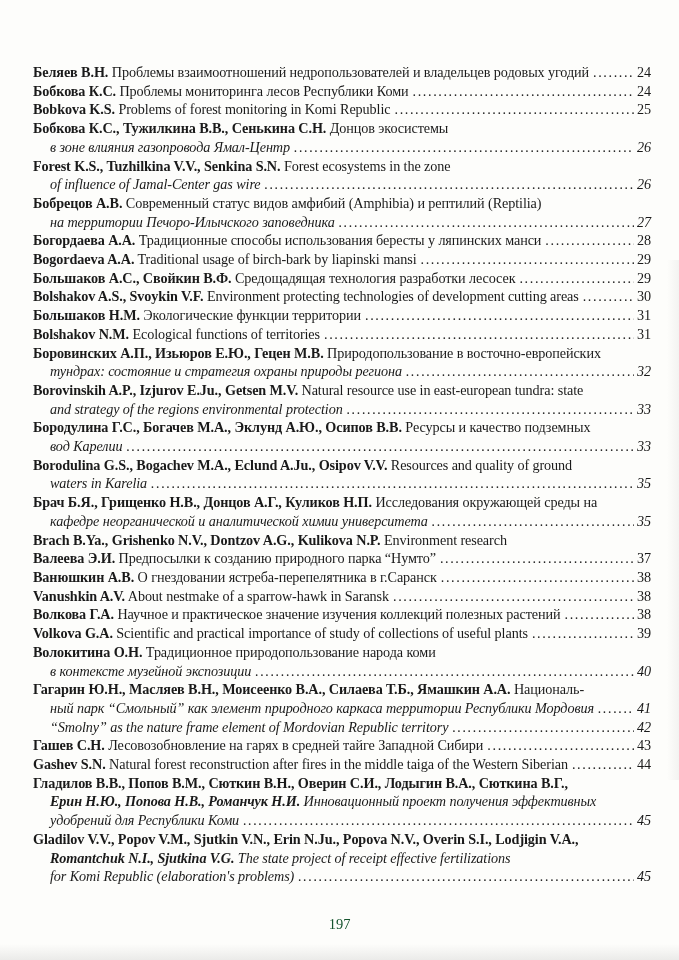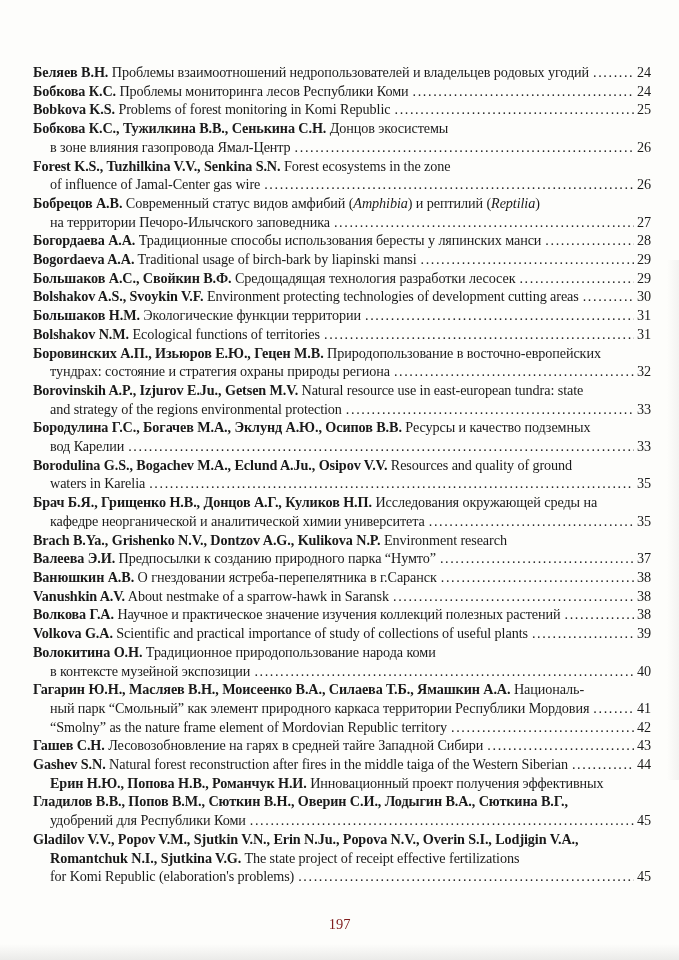--- a/index.html
+++ b/index.html
@@ -29,41 +29,41 @@
     position: absolute;
     left: 33px; top: 15px; width: 621px; margin-top: 48px;
   }
   .entry { margin: 0; }
   .line {
     font-size: 14.2px;
     line-height: 18.7px;
     letter-spacing: -0.1px;
     white-space: nowrap;
   }
-  .cont { padding-left: 17px; }
+  .cont { padding-left: 17px; font-style: italic; }
   .lastline { display: flex; align-items: baseline; }
   .lastline .text { flex: 0 1 auto; }
   .dots {
     flex: 1 1 0; min-width: 0;
     overflow: hidden; white-space: nowrap;
     margin-left: 4px; margin-right: 3px;
     letter-spacing: 1.6px;
     color: #242424;
   }
   .dots::after {
     content: "....................................................................................................................................................................";
   }
   .pagenum { flex: 0 0 auto; min-width: 17px; }
   .b { font-weight: bold; }
-  .i { font-style: italic; }
+  .i { }
   .footer {
     position: absolute; left: 0; right: 0; top: 916px;
     text-align: center;
     font-size: 14.5px;
-    color: #7f1d1d;
+    color: #14532d;
   }
 </style>
 </head>
 <body>
 
 <div class="page">
   <div class="toc">
       <div class="entry">
         <div class="line lastline">
           <span class="text"><span class="b">Беляев В.Н.</span><span> Проблемы взаимоотношений недропользователей и владельцев родовых угодий</span></span>
@@ -260,22 +260,22 @@
         </div>
       </div>
       <div class="entry">
         <div class="line lastline">
           <span class="text"><span class="b">Gashev S.N.</span><span> Natural forest reconstruction after fires in the middle taiga of the Western Siberian</span></span>
           <span class="dots"></span>
           <span class="pagenum">44</span>
         </div>
       </div>
       <div class="entry">
+        <div class="line"><span class="text"><span class="b">Гладилов В.В., Попов В.М., Сюткин В.Н., Оверин С.И., Лодыгин В.А., Сюткина В.Г.,</span></span></div>
         <div class="line cont"><span class="text"><span class="b">Ерин Н.Ю., Попова Н.В., Романчук Н.И.</span><span> Инновационный проект получения эффективных</span></span></div>
-        <div class="line"><span class="text"><span class="b">Гладилов В.В., Попов В.М., Сюткин В.Н., Оверин С.И., Лодыгин В.А., Сюткина В.Г.,</span></span></div>
         <div class="line cont lastline">
           <span class="text"><span>удобрений для Республики Коми</span></span>
           <span class="dots"></span>
           <span class="pagenum">45</span>
         </div>
       </div>
       <div class="entry">
         <div class="line"><span class="text"><span class="b">Gladilov V.V., Popov V.M., Sjutkin V.N., Erin N.Ju., Popova N.V., Overin S.I., Lodjigin V.A.,</span></span></div>
         <div class="line cont"><span class="text"><span class="b">Romantchuk N.I., Sjutkina V.G.</span><span> The state project of receipt effective fertilizations</span></span></div>
         <div class="line cont lastline">

